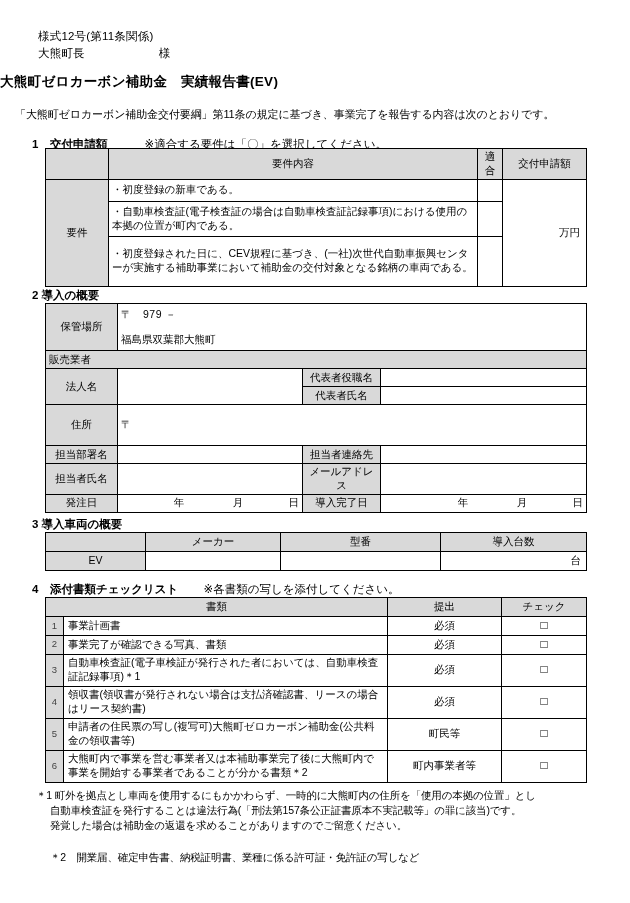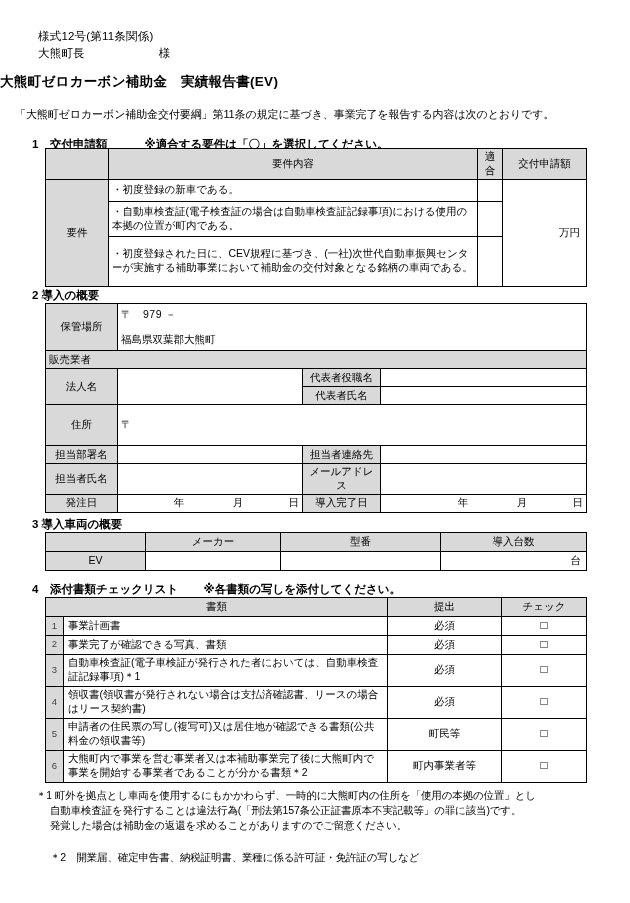--- a/index.html
+++ b/index.html
@@ -53,21 +53,21 @@
   }
 
   .sec-head {
     position: absolute;
     left: 32px;
     font-size: 11.5px;
     font-weight: bold;
     white-space: nowrap;
   }
   .sec-head .note {
-    font-weight: bold;
+    font-weight: normal;
     display: inline-block;
   }
 
   table.grid {
     position: absolute;
     border-collapse: collapse;
     table-layout: fixed;
     font-size: 10.5px;
   }
   table.grid td {
@@ -320,21 +320,21 @@
       <td class="ctr outer-r thin-bot box">□</td>
     </tr>
     <tr>
       <td class="num outer-l thin-bot" style="height:29px;">4</td>
       <td class="doc thin-bot vtop">領収書(領収書が発行されない場合は支払済確認書、リースの場合はリース契約書)</td>
       <td class="ctr thin-bot">必須</td>
       <td class="ctr outer-r thin-bot box">□</td>
     </tr>
     <tr>
       <td class="num outer-l thin-bot" style="height:29px;">5</td>
-      <td class="doc thin-bot vtop">申請者の住民票の写し(複写可)又は居住地が確認できる書類(公共料金の領収書等)</td>
+      <td class="doc thin-bot vtop">申請者の住民票の写し(複写可)大熊町ゼロカーボン補助金(公共料金の領収書等)</td>
       <td class="ctr thin-bot">町民等</td>
       <td class="ctr outer-r thin-bot box">□</td>
     </tr>
     <tr>
       <td class="num outer-l outer-b" style="height:29px;">6</td>
       <td class="doc outer-b vtop">大熊町内で事業を営む事業者又は本補助事業完了後に大熊町内で事業を開始する事業者であることが分かる書類＊2</td>
       <td class="ctr outer-b">町内事業者等</td>
       <td class="ctr outer-r outer-b box">□</td>
     </tr>
   </tbody>

